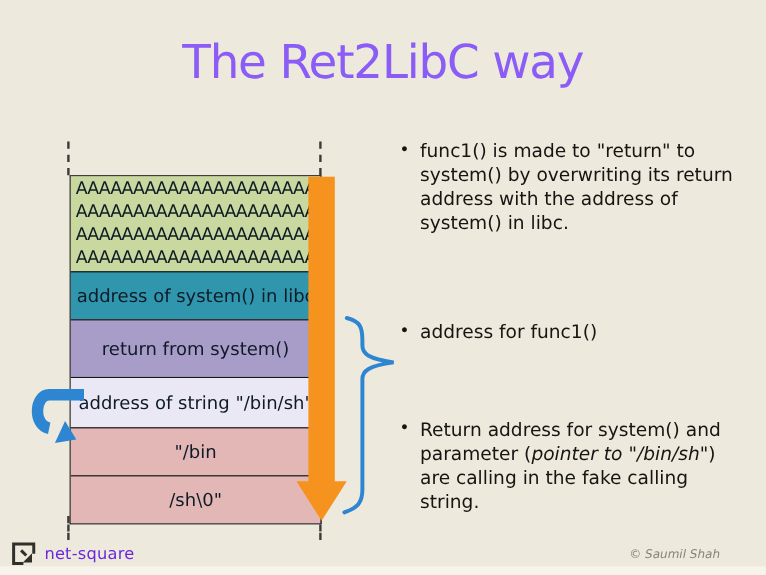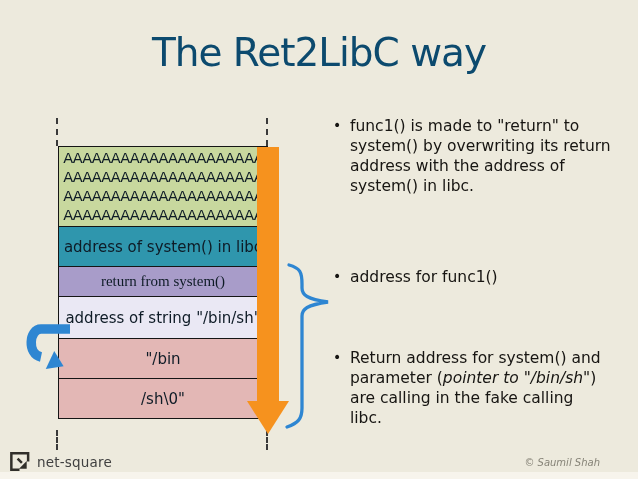--- a/index.html
+++ b/index.html
@@ -5,21 +5,21 @@
   html,body{margin:0;padding:0;}
   body{
     width:638px;height:479px;position:relative;overflow:hidden;
     background:#edeadd;
     font-family:"DejaVu Sans","Liberation Sans",sans-serif;
     -webkit-font-smoothing:antialiased;
   }
   .slide{position:absolute;inset:0;}
   .title{
     position:absolute;top:30px;left:0;width:638px;text-align:center;
-    font-size:39px;color:#0c4a6e;letter-spacing:-1px;white-space:nowrap;
+    font-size:39px;color:#8b5cf6;letter-spacing:-1px;white-space:nowrap;
   }
   .dash{
     position:absolute;width:0;border-left:2px dashed #3a3a3a;
   }
   
   .stack{
     position:absolute;left:58px;top:146px;width:210px;
     border:1.6px solid #151515;box-sizing:border-box;
     z-index:2;
   }
@@ -43,21 +43,21 @@
     position:absolute;left:2px;top:1px;font-size:14px;color:#171512;
   }
   .bullet .btext{
     margin-left:19px;font-size:15.5px;line-height:20px;color:#171512;
   }
   .bullet .line{white-space:nowrap;}
   .bullet em{font-style:italic;}
   
   .footer-strip{position:absolute;left:0;bottom:0;width:638px;height:7px;background:#f7f4ec;}
   .brand{position:absolute;left:8px;top:450px;display:flex;align-items:center;}
-  .brand-label{margin-left:6px;font-size:13.5px;color:#404040;letter-spacing:0.2px;}
+  .brand-label{margin-left:6px;font-size:13.5px;color:#6d28d9;letter-spacing:0.2px;}
   .credit{position:absolute;right:38px;top:457px;font-size:10px;color:#868377;font-style:italic;}
 </style>
 </head>
 <body>
 
 <div class="slide">
 
   <div class="title">The Ret2LibC way</div>
 
   <div class="dash" style="left:56px;top:118px;height:28px;"></div>
@@ -66,21 +66,21 @@
   <div class="dash" style="left:266px;top:430px;height:20px;"></div>
 
   <div class="stack" id="stack">
       <div class="stack-row buffer-row" style="height: 79px; background: rgb(200, 216, 158);">
         <div class="buffer-line">AAAAAAAAAAAAAAAAAAAAA</div>
         <div class="buffer-line">AAAAAAAAAAAAAAAAAAAAA</div>
         <div class="buffer-line">AAAAAAAAAAAAAAAAAAAAA</div>
         <div class="buffer-line">AAAAAAAAAAAAAAAAAAAAA</div>
       </div>
       <div class="stack-row" style="height: 40px; background: rgb(47, 150, 173);">address of system() in libc</div>
-      <div class="stack-row" style="height: 30px; background: rgb(168, 156, 201); font-family: Liberation Serif, serif;">return from system()</div>
+      <div class="stack-row" style="height: 48px; background: rgb(168, 156, 201);">return from system()</div>
       <div class="stack-row" style="height: 42px; background: rgb(234, 232, 244);">address of string "/bin/sh"</div>
       <div class="stack-row" style="height: 40px; background: rgb(227, 183, 181);">"/bin</div>
       <div class="stack-row" style="height: 40px; background: rgb(227, 183, 181);">/sh\0"</div>
     </div>
 
   <svg class="orange-arrow" width="42" height="288" viewBox="0 0 42 288">
     <rect x="10" y="0" width="22" height="256" fill="#f6921e"></rect>
     <polygon points="0,254 42,254 21,287" fill="#f6921e"></polygon>
   </svg>
 
@@ -108,21 +108,21 @@
         <div class="btext">
           <div class="line"><span>address for func1()</span></div>
         </div>
       </div>
       <div class="bullet" style="top: 348px;">
         <span class="dot">•</span>
         <div class="btext">
           <div class="line"><span>Return address for system() and</span></div>
           <div class="line"><span>parameter (</span><em>pointer to "/bin/sh"</em><span>)</span></div>
           <div class="line"><span>are calling in the fake calling</span></div>
-          <div class="line"><span>libc.</span></div>
+          <div class="line"><span>string.</span></div>
         </div>
       </div>
     </div>
 
   <div class="footer-strip"></div>
   <div class="brand">
     <svg width="23" height="23" viewBox="0 0 24 24">
       <path d="M21 12 V3.5 H3.5 V20.5 H12" fill="none" stroke="#312f2a" stroke-width="2.6"></path>
       <path d="M10 9 L14.5 13.5" fill="none" stroke="#312f2a" stroke-width="2.6"></path>
       <polygon points="19.5,19.5 19.5,11.5 11.5,19.5" fill="#312f2a"></polygon>

